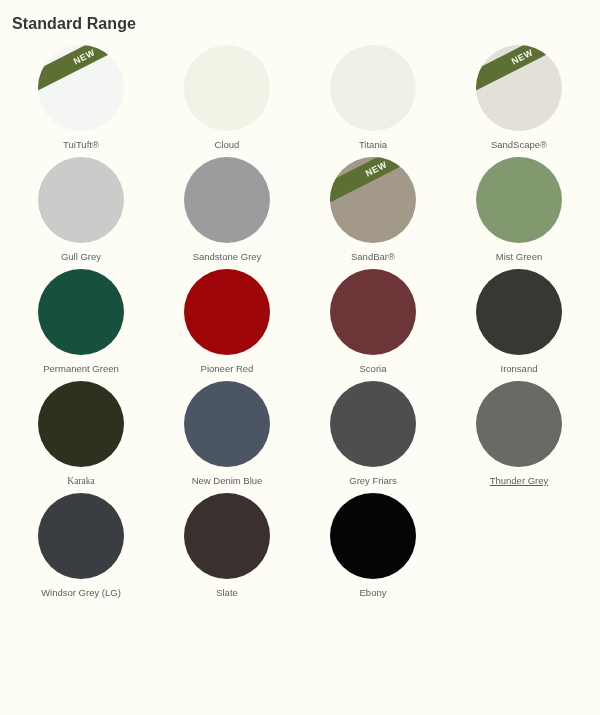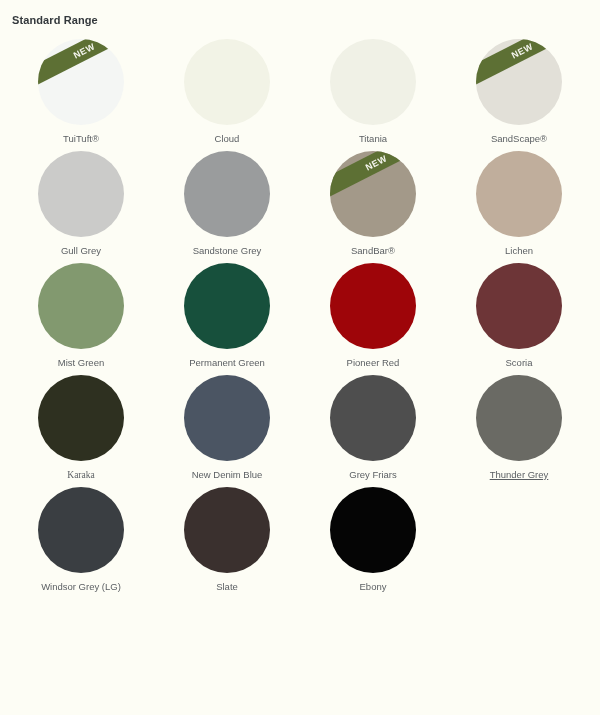--- a/index.html
+++ b/index.html
@@ -20,21 +20,21 @@
 
   .page {
     width: 600px;
     height: 715px;
     background: #fdfdf5;
     position: relative;
     padding: 0;
   }
 
   .page-title {
-    font-size: 11px;
+    font-size: 16px;
     font-weight: bold;
     color: #33383c;
     letter-spacing: 0.1px;
     margin: 0;
     padding: 14px 0 0 12px;
     line-height: 1.2;
   }
 
   .swatch-grid {
     display: grid;
@@ -174,26 +174,20 @@
           <div class="new-ribbon">
             <div class="band" style="background: rgb(93, 112, 52);">
               <span style="color: rgb(244, 245, 238);">NEW</span>
             </div>
           </div>
         </div>
         <div class="swatch-label" style="color: rgb(91, 95, 99);">SandBar®</div>
       </div>
       <div class="swatch-cell">
         <div class="swatch-disc-wrap">
-          <div class="swatch-disc" style="background: rgb(192, 174, 156);"></div>
-        </div>
-        <div class="swatch-label" style="color: rgb(91, 95, 99);">Lichen</div>
-      </div>
-      <div class="swatch-cell">
-        <div class="swatch-disc-wrap">
           <div class="swatch-disc" style="background: rgb(130, 153, 111);"></div>
         </div>
         <div class="swatch-label" style="color: rgb(91, 95, 99);">Mist Green</div>
       </div>
       <div class="swatch-cell">
         <div class="swatch-disc-wrap">
           <div class="swatch-disc" style="background: rgb(23, 80, 60);"></div>
         </div>
         <div class="swatch-label" style="color: rgb(91, 95, 99);">Permanent Green</div>
       </div>
@@ -204,20 +198,26 @@
         <div class="swatch-label" style="color: rgb(91, 95, 99);">Pioneer Red</div>
       </div>
       <div class="swatch-cell">
         <div class="swatch-disc-wrap">
           <div class="swatch-disc" style="background: rgb(109, 53, 55);"></div>
         </div>
         <div class="swatch-label" style="color: rgb(91, 95, 99);">Scoria</div>
       </div>
       <div class="swatch-cell">
         <div class="swatch-disc-wrap">
+          <div class="swatch-disc" style="background: rgb(56, 56, 50);"></div>
+        </div>
+        <div class="swatch-label" style="color: rgb(91, 95, 99);">Ironsand</div>
+      </div>
+      <div class="swatch-cell">
+        <div class="swatch-disc-wrap">
           <div class="swatch-disc" style="background: rgb(46, 48, 32);"></div>
         </div>
         <div class="swatch-label" style="color: rgb(91, 95, 99); font-family: Liberation Serif, serif;">Karaka</div>
       </div>
       <div class="swatch-cell">
         <div class="swatch-disc-wrap">
           <div class="swatch-disc" style="background: rgb(75, 85, 99);"></div>
         </div>
         <div class="swatch-label" style="color: rgb(91, 95, 99);">New Denim Blue</div>
       </div>

